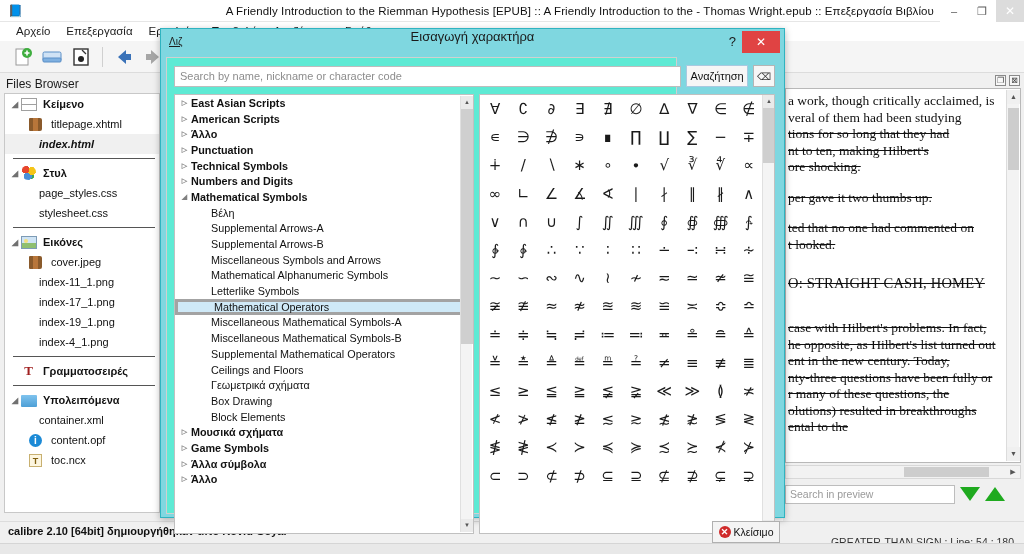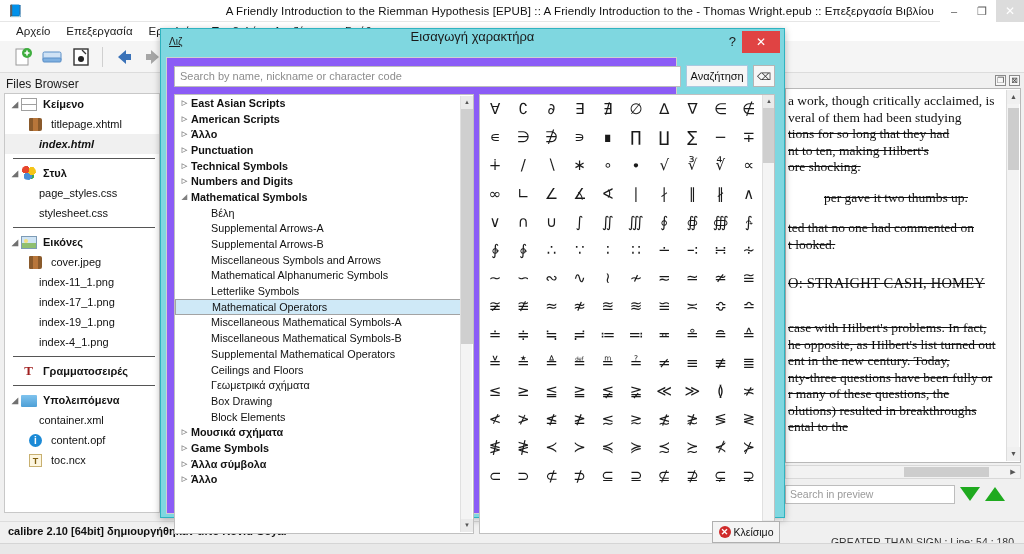--- a/index.html
+++ b/index.html
@@ -238,21 +238,21 @@
   .dlg-help {
     position: absolute; right: 48px; top: 5px; font-size: 13px; color: #1a1a1a;
   }
   .dlg-close {
     position: absolute; right: 4px; top: 2px; width: 38px; height: 22px;
     background: #e04343; color: #fff; font-size: 12px;
     display: flex; align-items: center; justify-content: center;
   }
   .dlg-body {
     position: absolute; left: 5px; top: 28px; width: 511px; height: 457px;
-    background: #8b5cf6; border: 1px solid #d0d0d0;
+    background: #5eead4; border: 1px solid #d0d0d0;
   }
   .dlg-searchrow {
     position: absolute; left: 7px; top: 7px; width: 601px; height: 22px;
     display: flex; align-items: center; gap: 5px;
   }
   .dlg-searchinput {
     width: 508px; height: 21px; border: 1px solid #bdbdbd; background: #fff;
     font-size: 11px; color: #8d8d8d; padding: 0 5px; line-height: 19px;
   }
   .dlg-searchbtn {
@@ -265,21 +265,21 @@
   }
   .dlg-tree {
     position: absolute; left: 7px; top: 36px; width: 300px; height: 440px;
     background: #ffffff; border: 1px solid #c0c0c0; overflow: hidden;
   }
   .tr-row {
     display: flex; align-items: center; height: 15.7px; font-size: 10.8px; color: #111;
     white-space: nowrap; padding-left: 3px;
   }
   .tr-row.top { font-weight: bold; }
-  .tr-row.sel { background: #cfe9f7; border: 1px solid #a3a3a3; height: 15.7px; }
+  .tr-row.sel { background: #cfe9f7; border: 3px solid #a3a3a3; height: 15.7px; }
   .tr-arrow { width: 13px; font-size: 7px; color: #808080; text-align: center; flex: none; }
   .tr-pad { width: 33px; flex: none; }
   .dlg-tree-scroll {
     position: absolute; right: 1px; top: 1px; width: 12px; bottom: 1px; background: #f4f4f4;
     border-left: 1px solid #e0e0e0;
   }
   .trs-thumb { position: absolute; left: 0; top: 13px; width: 12px; height: 235px; background: #cfcfcf; }
   .trs-up, .trs-dn { position: absolute; left: 0; width: 12px; height: 13px; font-size: 6px; text-align: center; line-height: 13px; color: #555; background:#eaeaea; }
   .trs-up { top: 0; } .trs-dn { bottom: 0; }
 
@@ -493,21 +493,21 @@
     </div>
 
     <div class="pv-doc">
       <div class="pv-text">
         <div>a work, though critically acclaimed, is</div>
         <div>veral of them had been studying</div>
         <div class="strike">tions for so long that they had</div>
         <div class="strike">nt to ten, making Hilbert's</div>
         <div class="strike">ore shocking.</div>
       </div>
-      <div class="pv-text" style="padding-top:14px;margin-left:36px;">
+      <div class="pv-text" style="padding-top:14px;">
         <div class="strike">per gave it two thumbs up.</div>
       </div>
       <div class="pv-text" style="padding-top:14px;">
         <div class="strike">ted that no one had commented on</div>
         <div class="strike">t looked.</div>
       </div>
       <div class="pv-head" style="margin-top:22px;">O: STRAIGHT CASH, HOMEY</div>
       <div class="pv-text" style="padding-top:28px;">
         <div class="strike">case with Hilbert's problems. In fact,</div>
         <div class="strike">he opposite, as Hilbert's list turned out</div>

